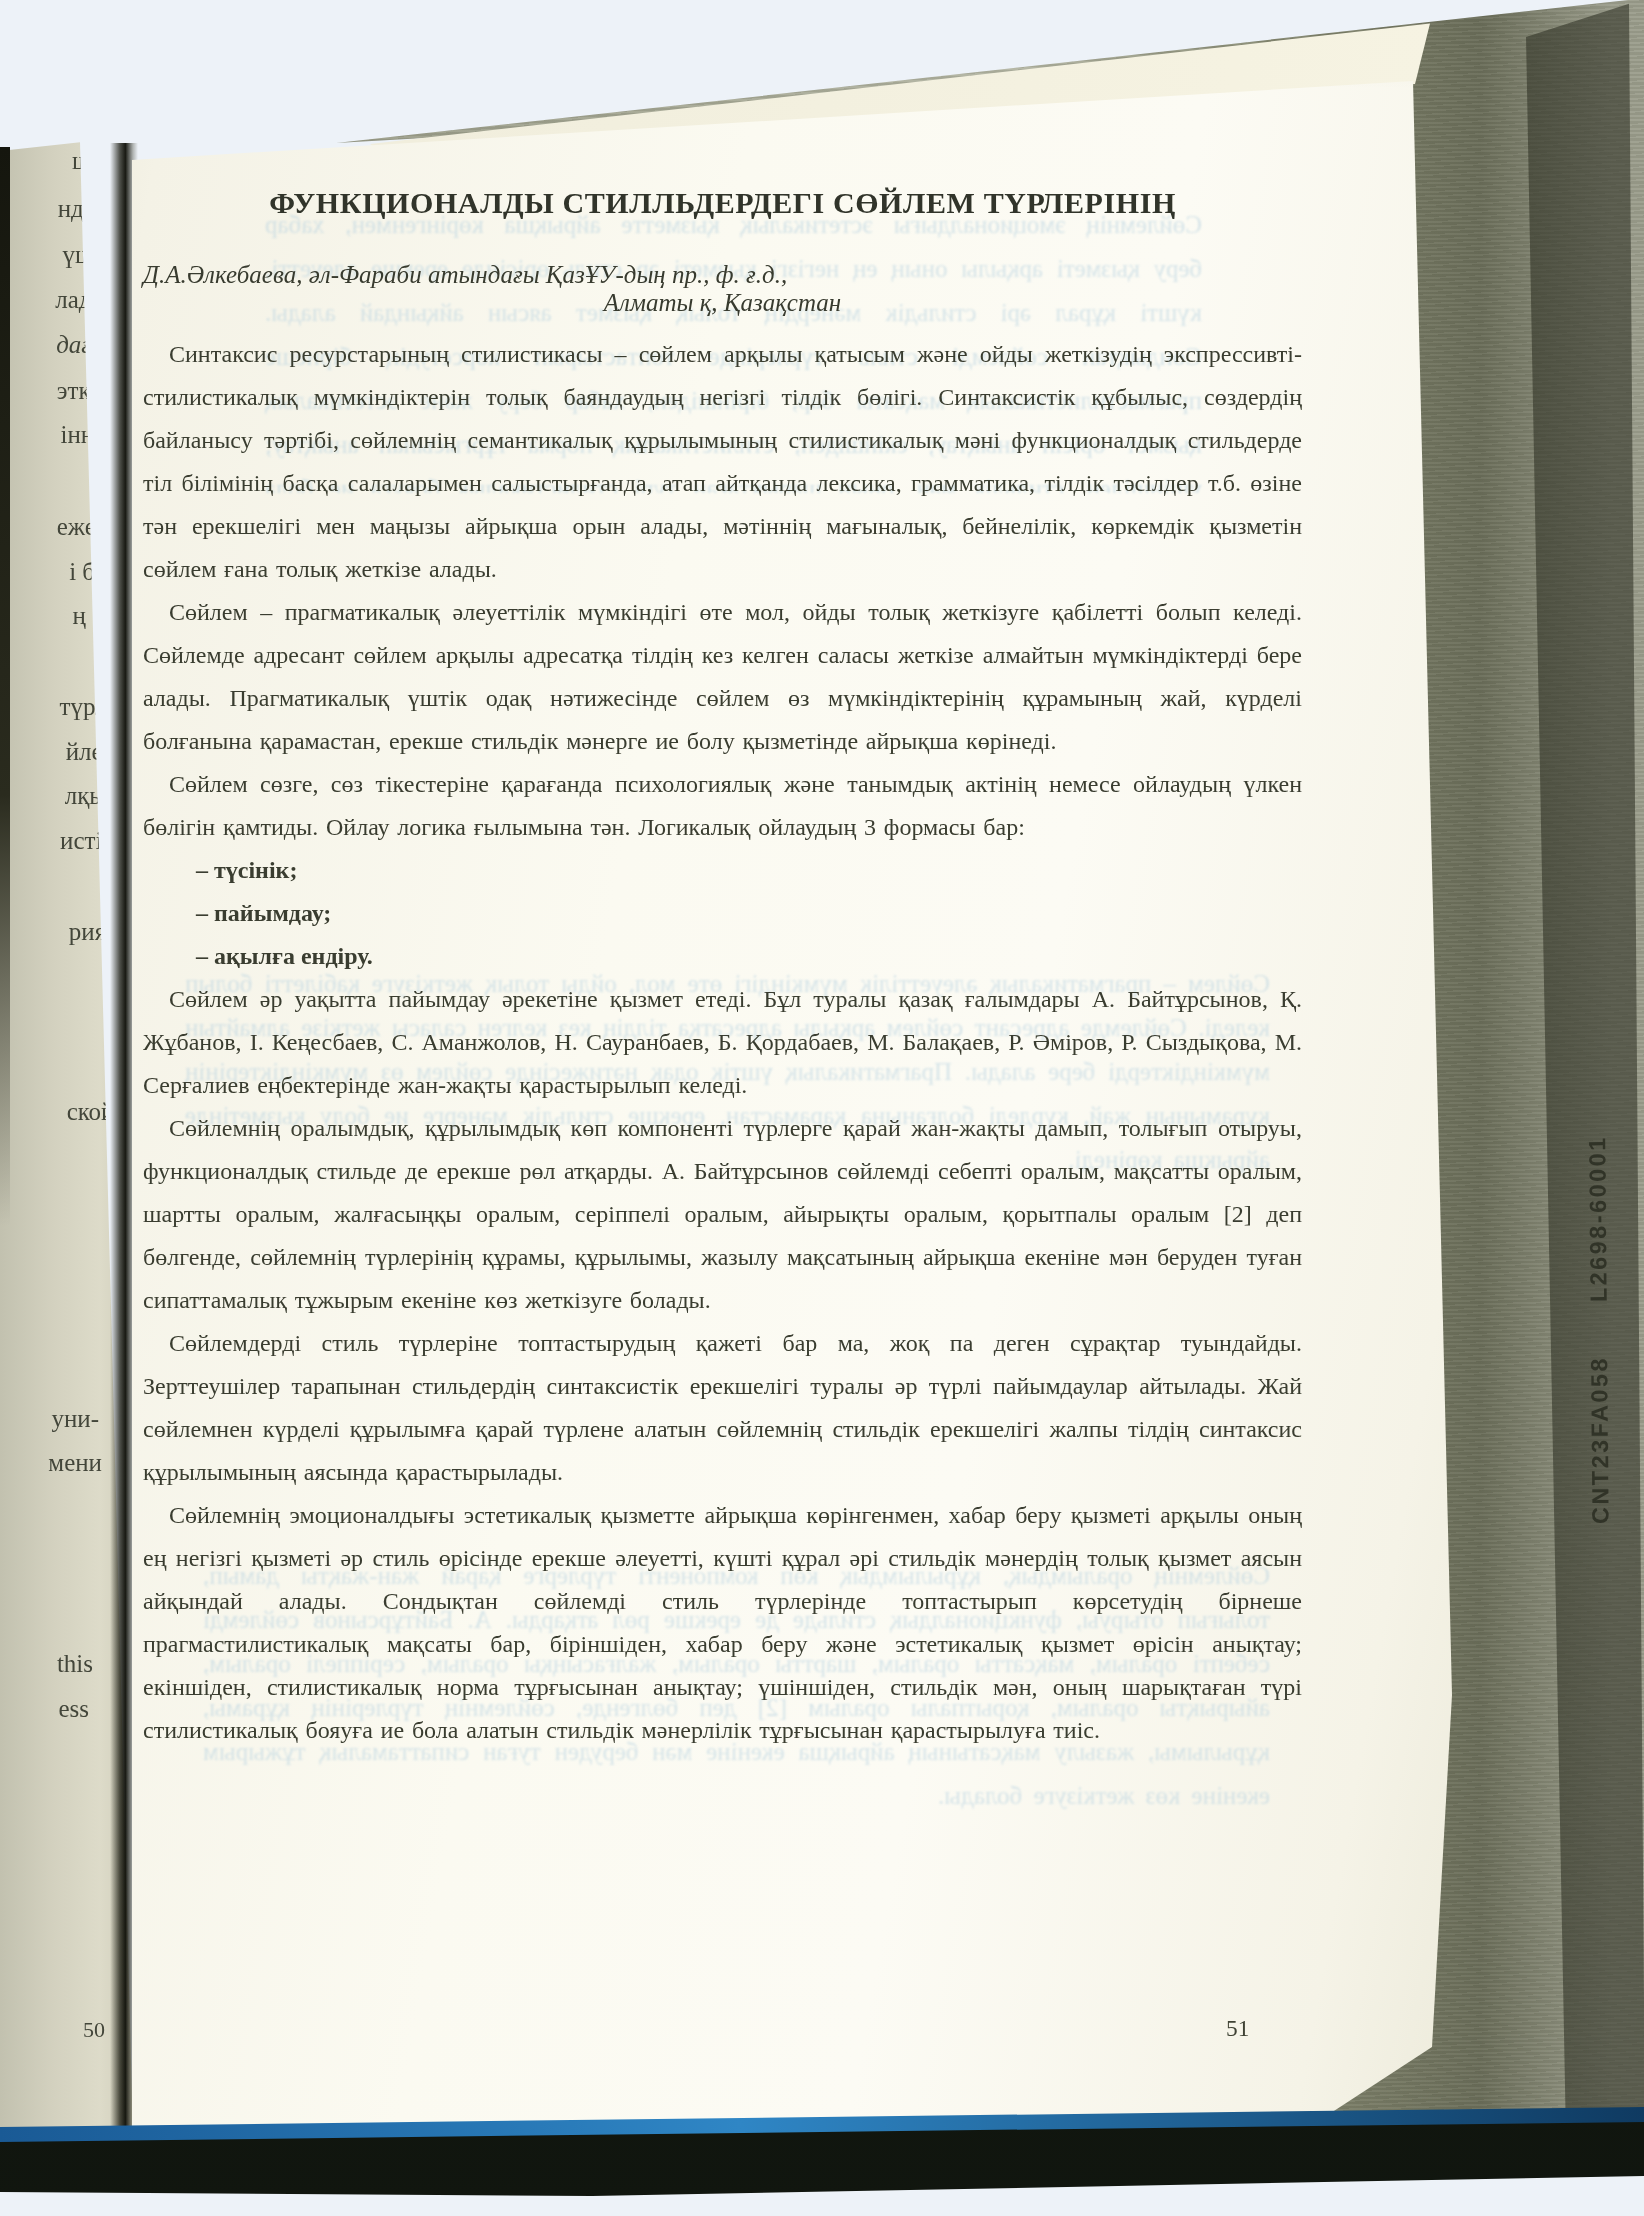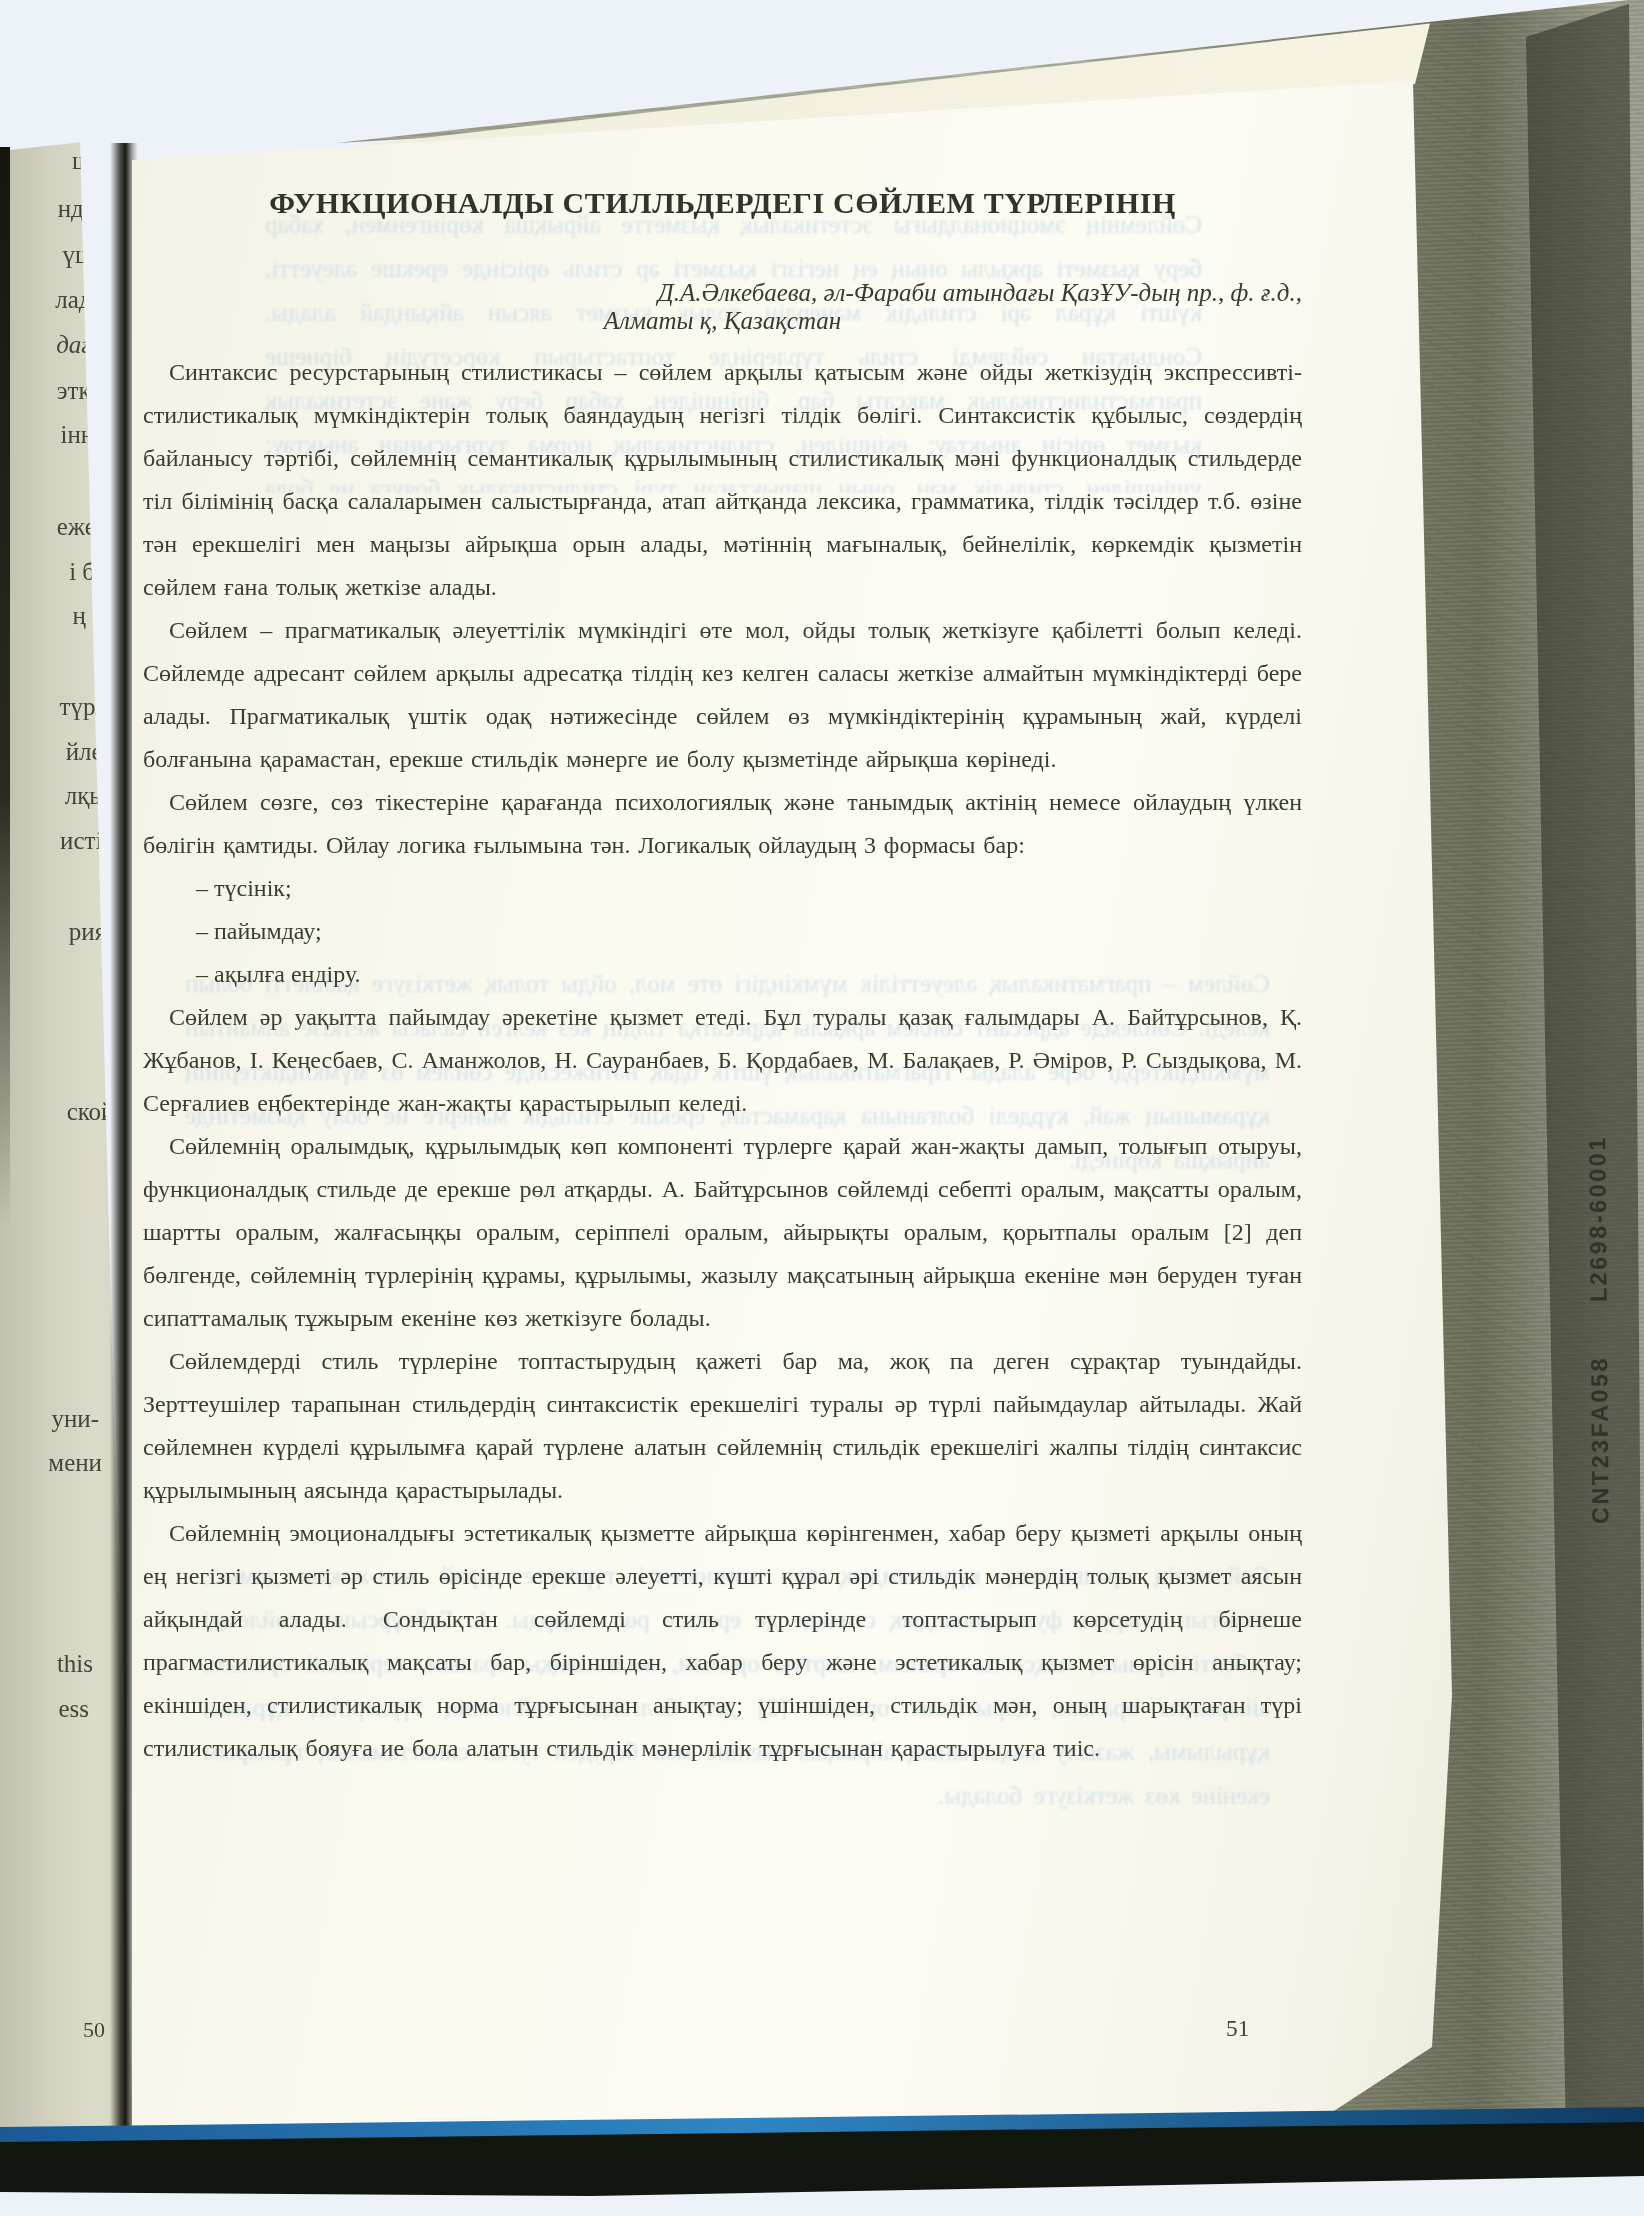--- a/index.html
+++ b/index.html
@@ -103,36 +103,36 @@
     position: absolute; left: 143px; top: 164px; width: 1159px;
     color: #3a3d30; z-index: 2;
   }
   .title-line {
     font-size: 30px; font-weight: bold; line-height: 47px;
     text-align: center; letter-spacing: 0.6px; color: #31342a;
     padding-top: 0;
   }
   .title-block { padding-top: 15px; }
   .byline {
-    margin-top: 53px;
-    font-style: italic; text-align: right; font-size: 25px; color: #383b2f;
+    margin-top: 35px;
+    font-style: italic; text-align: left; font-size: 25px; color: #383b2f;
   }
   .byline-loc {
     margin-top: 0;
     font-style: italic; text-align: center; font-size: 25px; color: #383b2f;
   }
   .body-text { margin-top: 16px; }
   .para {
     margin: 0;
     font-size: 24px; line-height: 43px;
     text-align: justify; text-indent: 26px; word-spacing: 1.8px;
   }
   .list-line {
     font-size: 24px; line-height: 43px;
-    padding-left: 53px; text-indent: 0;
+    padding-left: 53px; text-indent: 0; font-weight: bold;
   }
   .page-num-right {
     position: absolute; left: 1226px; top: 2015px;
     font-size: 23.4px; color: #3f4234; z-index: 2;
   }
   .facing-page-num {
     position: absolute; right: 28px; top: 1829px;
     font-size: 22px; color: #43463a; margin-top: 47px;
   }
 

